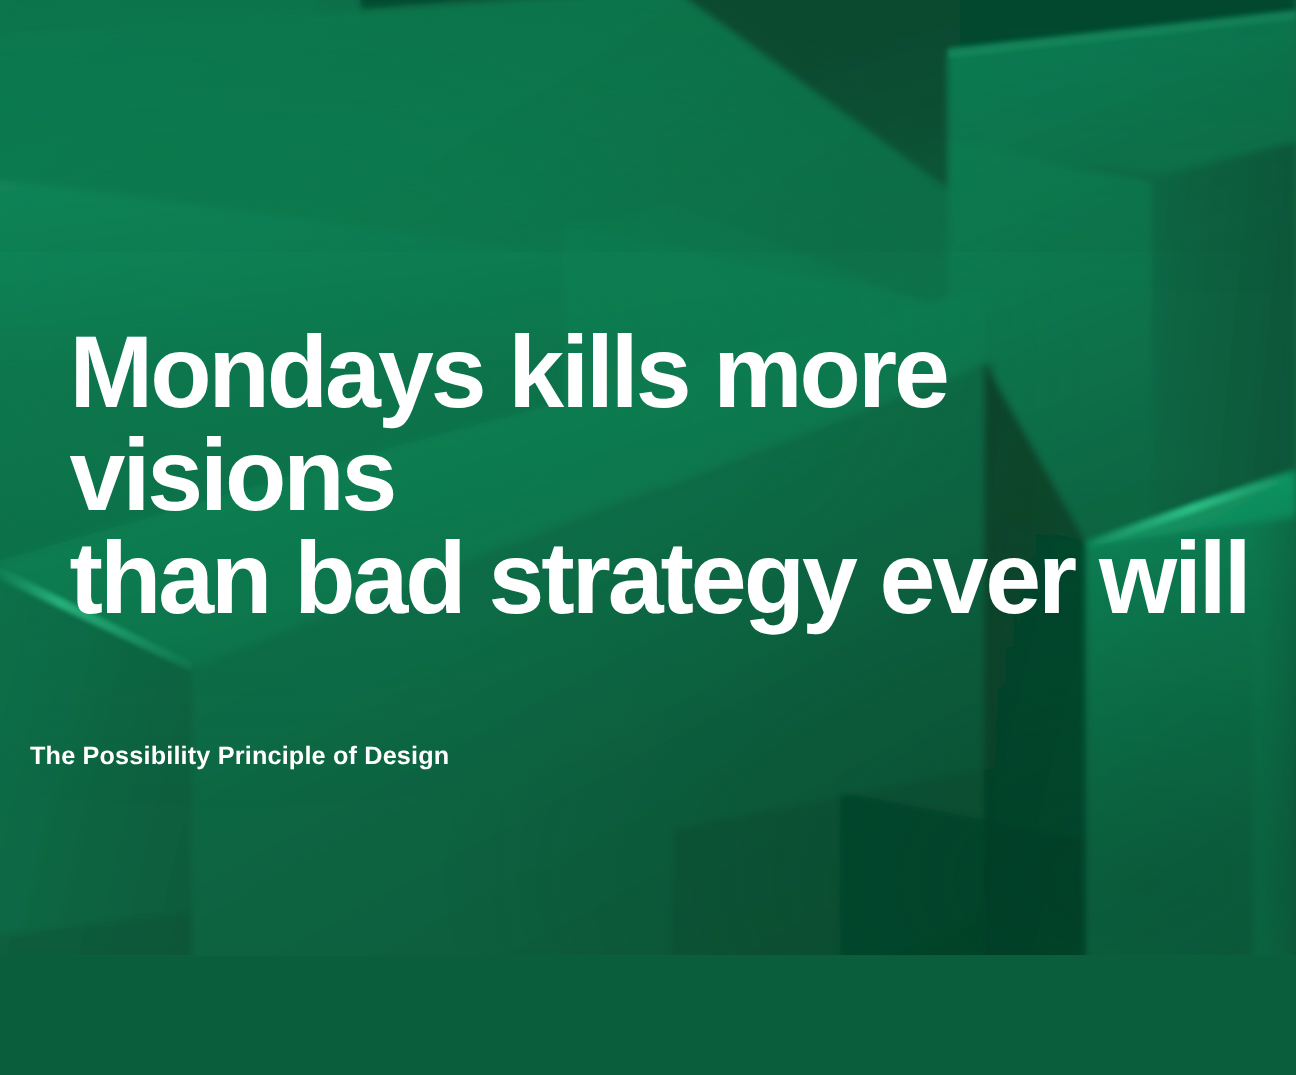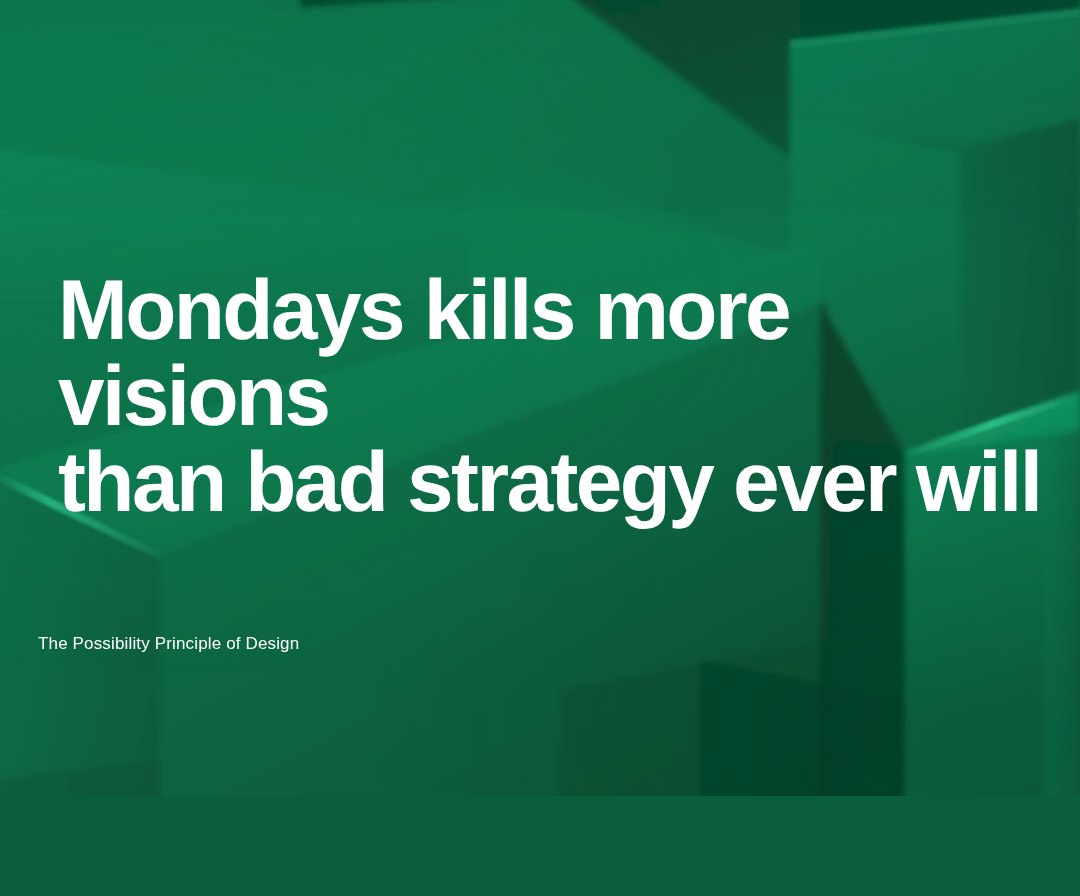--- a/index.html
+++ b/index.html
@@ -64,25 +64,25 @@
     -webkit-font-smoothing: antialiased;
     text-rendering: geometricPrecision;
     transform: scaleX(0.985);
     transform-origin: left top;
   }
 
   #subtitle {
     position: absolute;
     left: 25px;
     top: 620px;
-    margin: 13px;
+    margin: 0;
     color: #ffffff;
     font-family: "Liberation Sans", sans-serif;
-    font-weight: 400;
-    font-size: 17px;
+    font-weight: 700;
+    font-size: 21px;
     line-height: 22px;
     letter-spacing: 0.15px;
     -webkit-font-smoothing: antialiased;
   }
 </style>
 </head>
 <body>
 
 <div id="poster">
 

